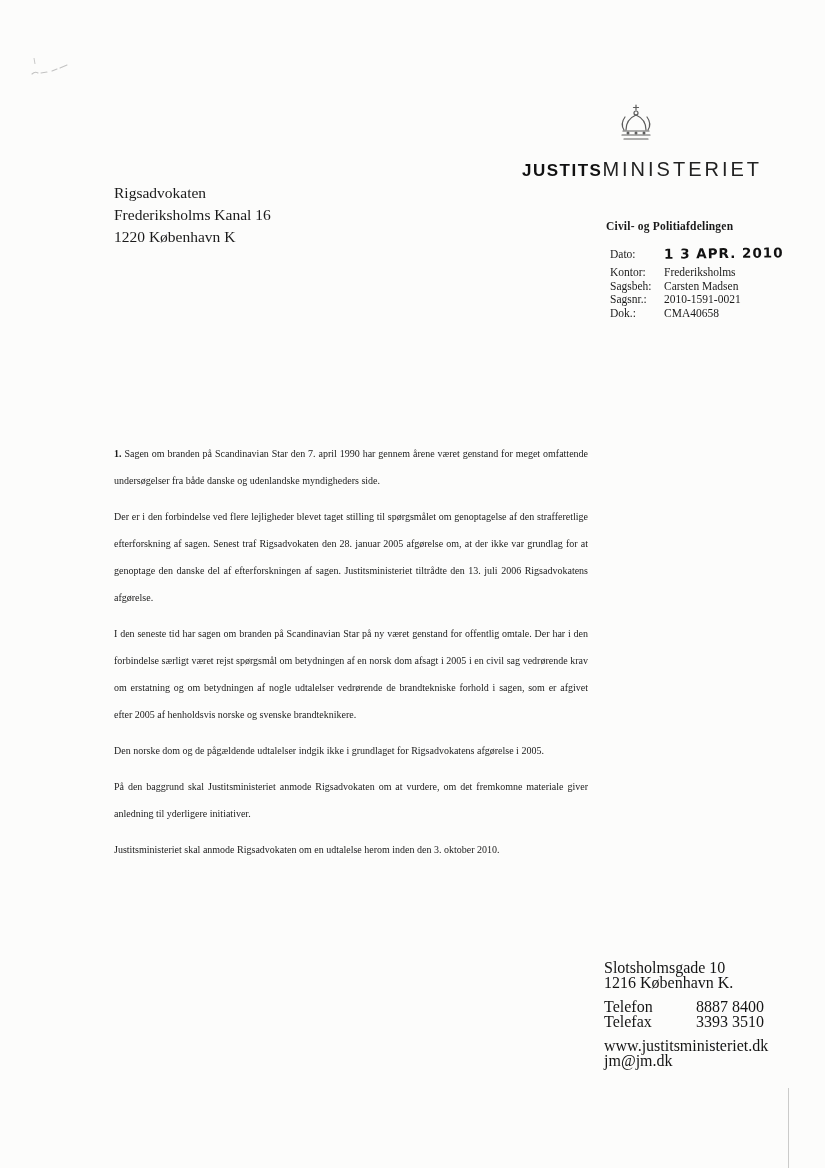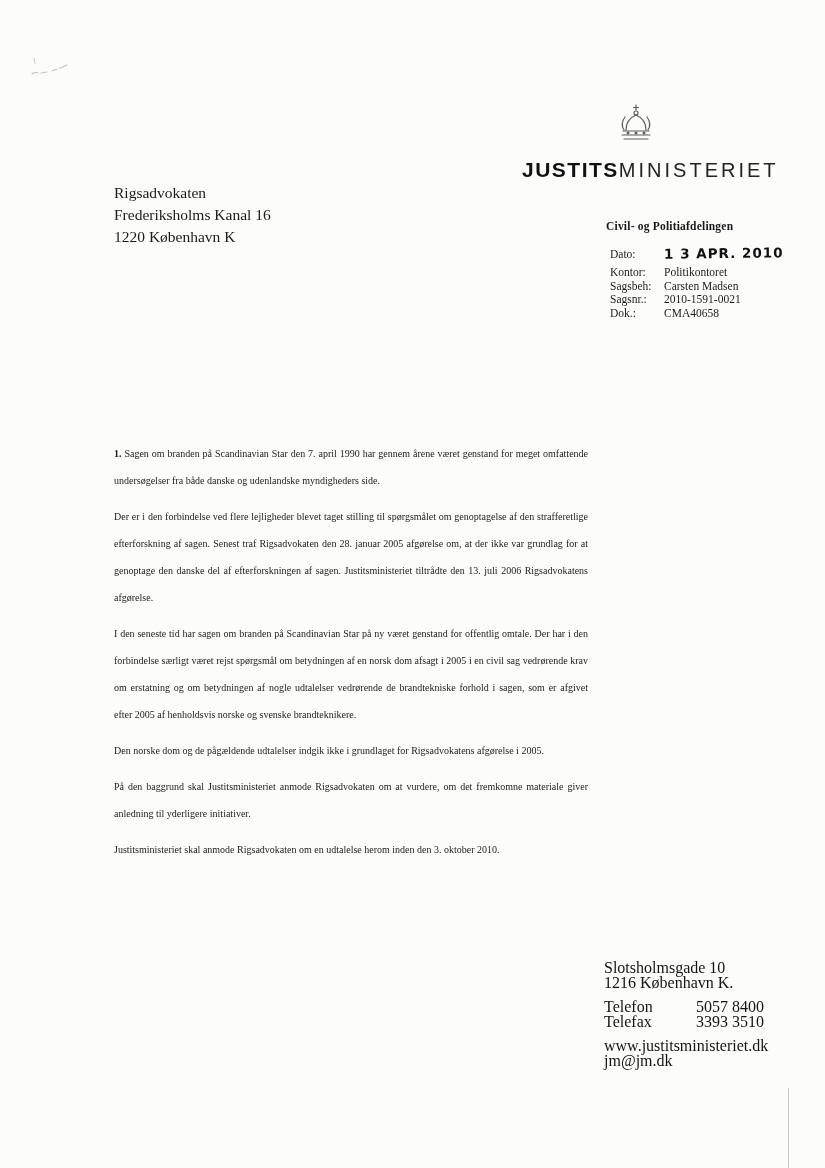--- a/index.html
+++ b/index.html
@@ -21,21 +21,21 @@
     background: #9a9a9a; opacity: .5;
   }
 
   
   .crown { position: absolute; left: 613px; top: 102px; }
   .brand {
     position: absolute; left: 522px; top: 158px; width: 240px;
     font-family: "Liberation Sans", sans-serif;
     white-space: nowrap; color: #111;
   }
-  .brand .bold   { font-weight: 700; font-size: 21px; letter-spacing: 1.5px; }
+  .brand .bold   { font-weight: 700; font-size: 17px; letter-spacing: 1.5px; }
   .brand .light  { font-weight: 400; font-size: 20px; letter-spacing: 3px; color: #222; }
   .dept {
     position: absolute; left: 606px; top: 188px;
     font-size: 11.5px; font-weight: 700; letter-spacing: .2px; color: #191919; margin-top: 32px;
   }
 
   
   .recipient {
     position: absolute; left: 114px; top: 182px;
     font-size: 15.5px; line-height: 22px;
@@ -111,21 +111,21 @@
     <div>1220 København K</div>
   </div>
 
   <div class="meta">
     <div class="meta-row date-row">
       <span class="meta-label">Dato:</span>
       <span class="meta-value"><span class="date-stamp">1 3 APR. 2010</span></span>
     </div>
     <div class="meta-row">
       <span class="meta-label">Kontor:</span>
-      <span class="meta-value">Politikontoret</span>
+      <span class="meta-value">Frederiksholms</span>
     </div>
     <div class="meta-row">
       <span class="meta-label">Sagsbeh:</span>
       <span class="meta-value">Carsten Madsen</span>
     </div>
     <div class="meta-row">
       <span class="meta-label">Sagsnr.:</span>
       <span class="meta-value">2010-1591-0021</span>
     </div>
     <div class="meta-row">
@@ -144,21 +144,21 @@
   </div>
 
   <div class="footer">
     <div class="group">
       <div>Slotsholmsgade 10</div>
       <div>1216 København K.</div>
     </div>
     <div class="group">
       <div class="contact-row">
         <span class="contact-label">Telefon</span>
-        <span>5057 8400</span>
+        <span>8887 8400</span>
       </div>
       <div class="contact-row">
         <span class="contact-label">Telefax</span>
         <span>3393 3510</span>
       </div>
     </div>
     <div class="group">
       <div>www.justitsministeriet.dk</div>
       <div>jm@jm.dk</div>
     </div>

